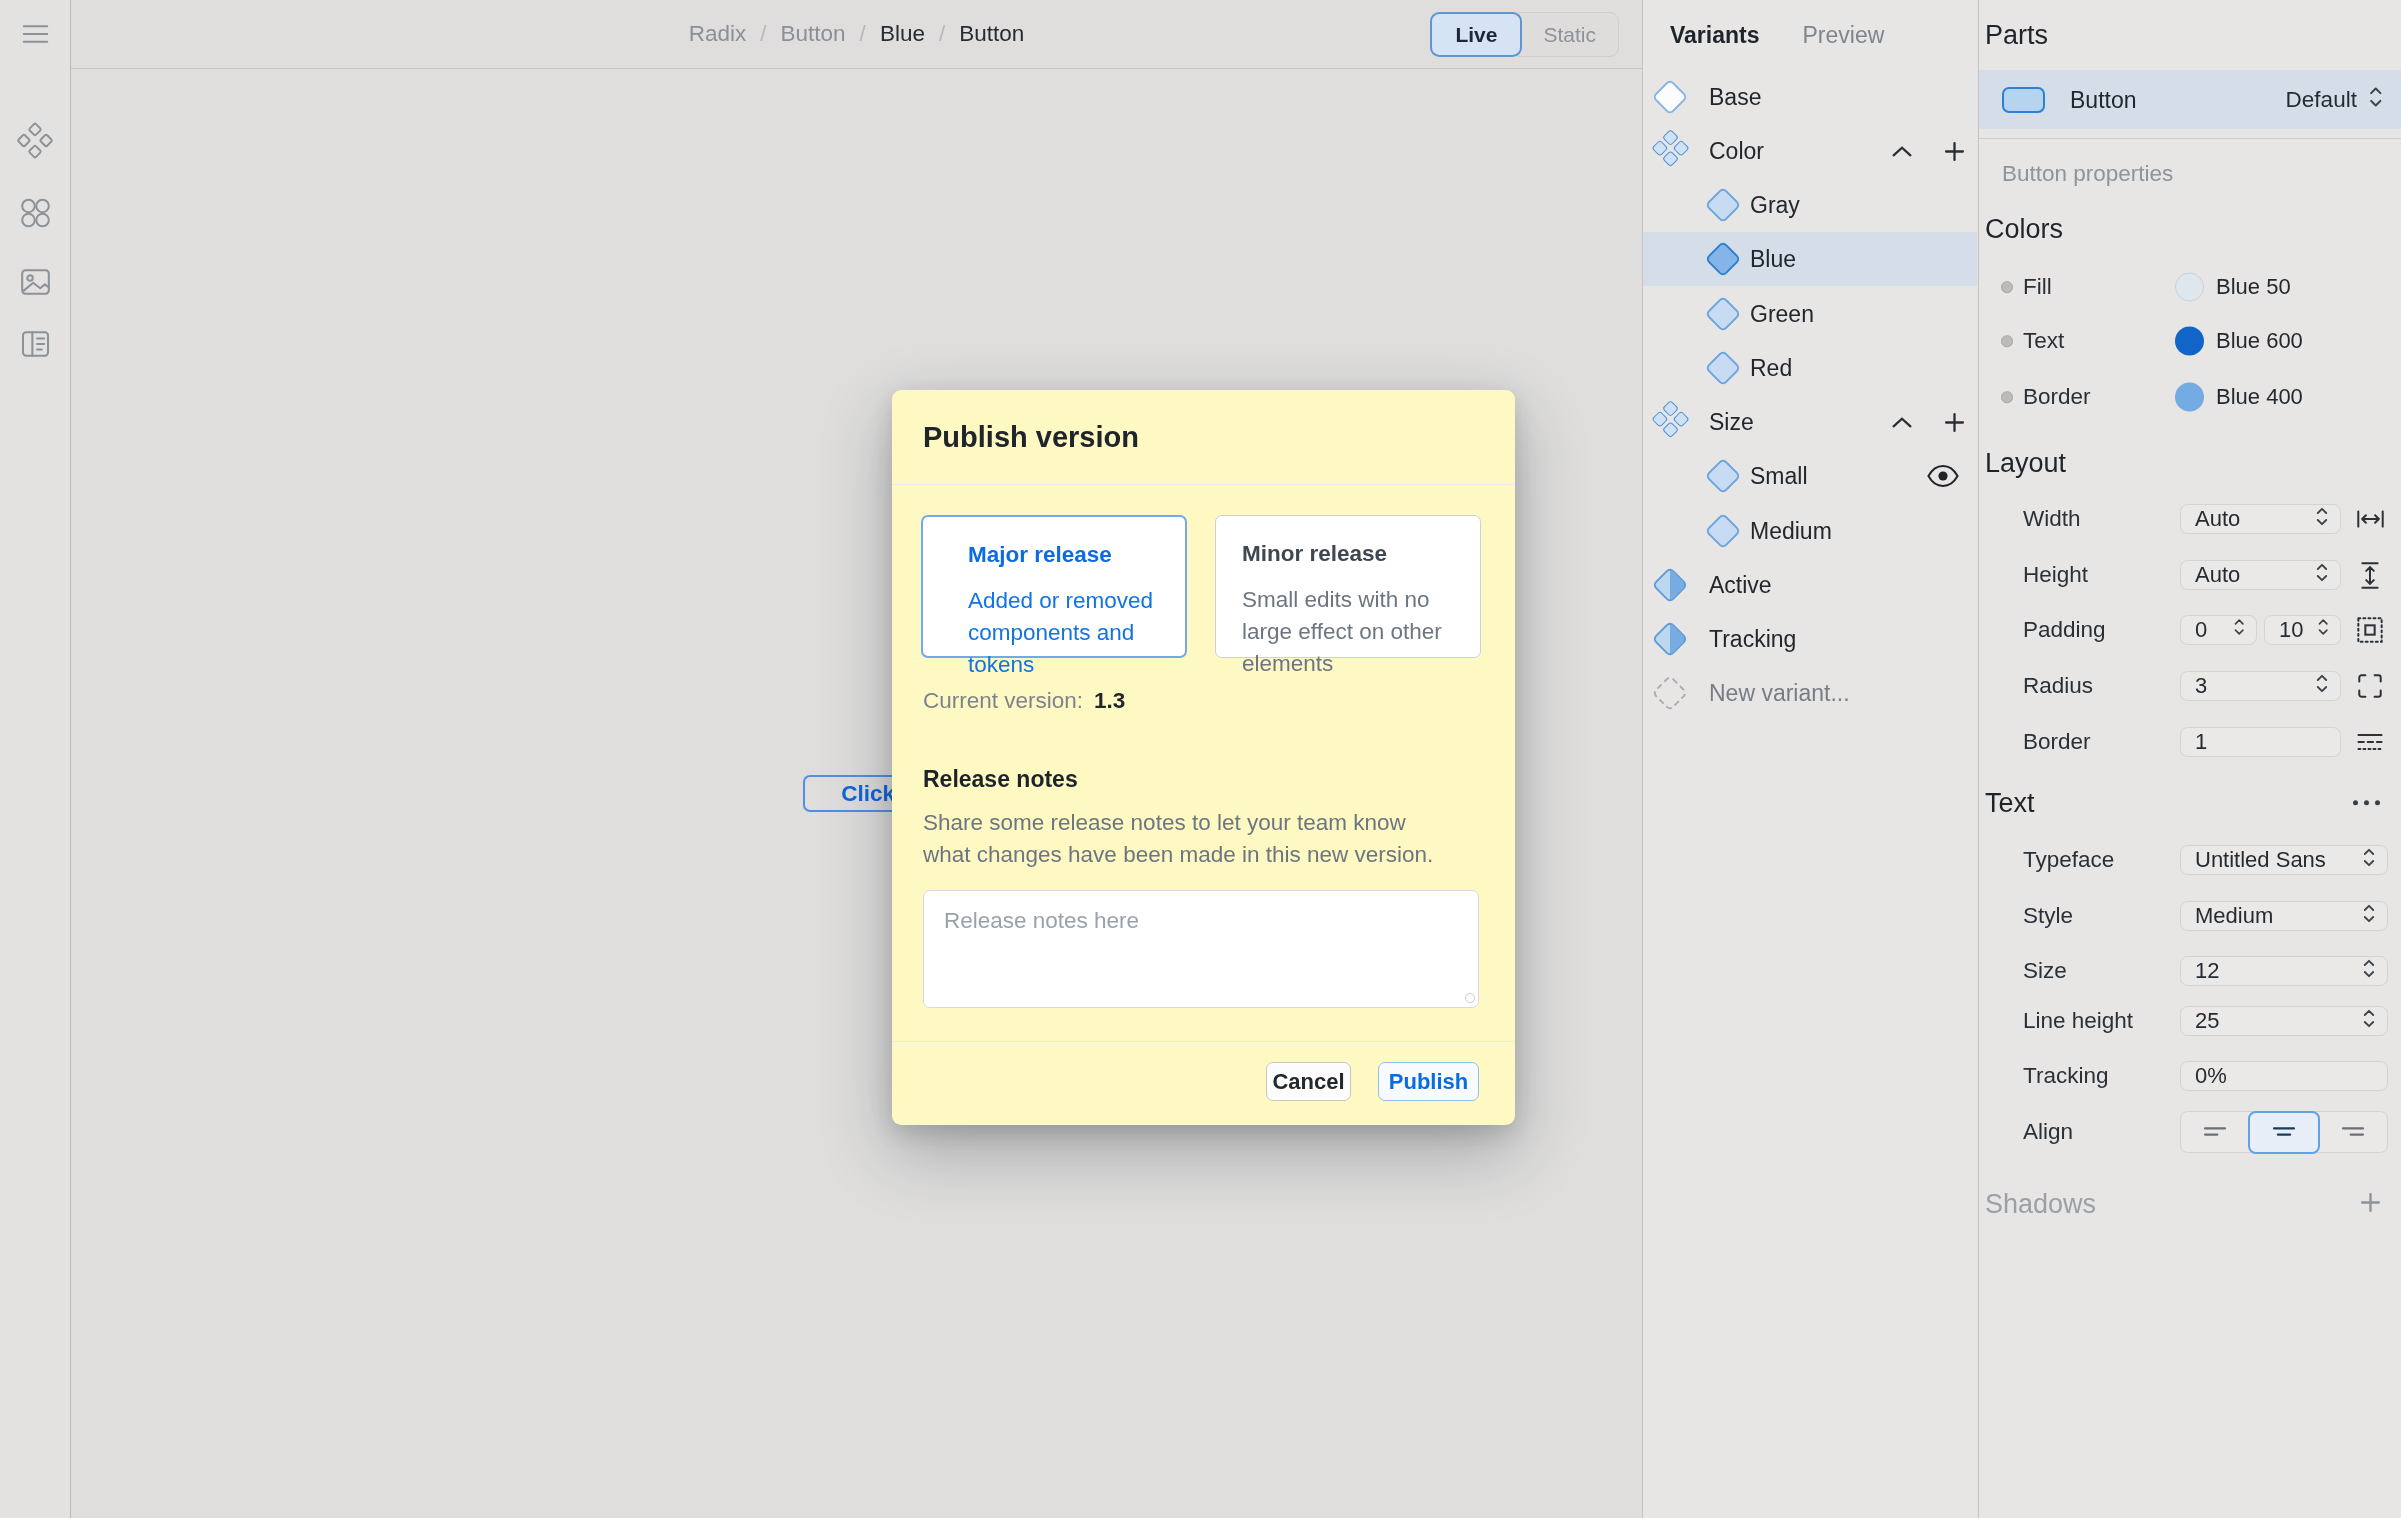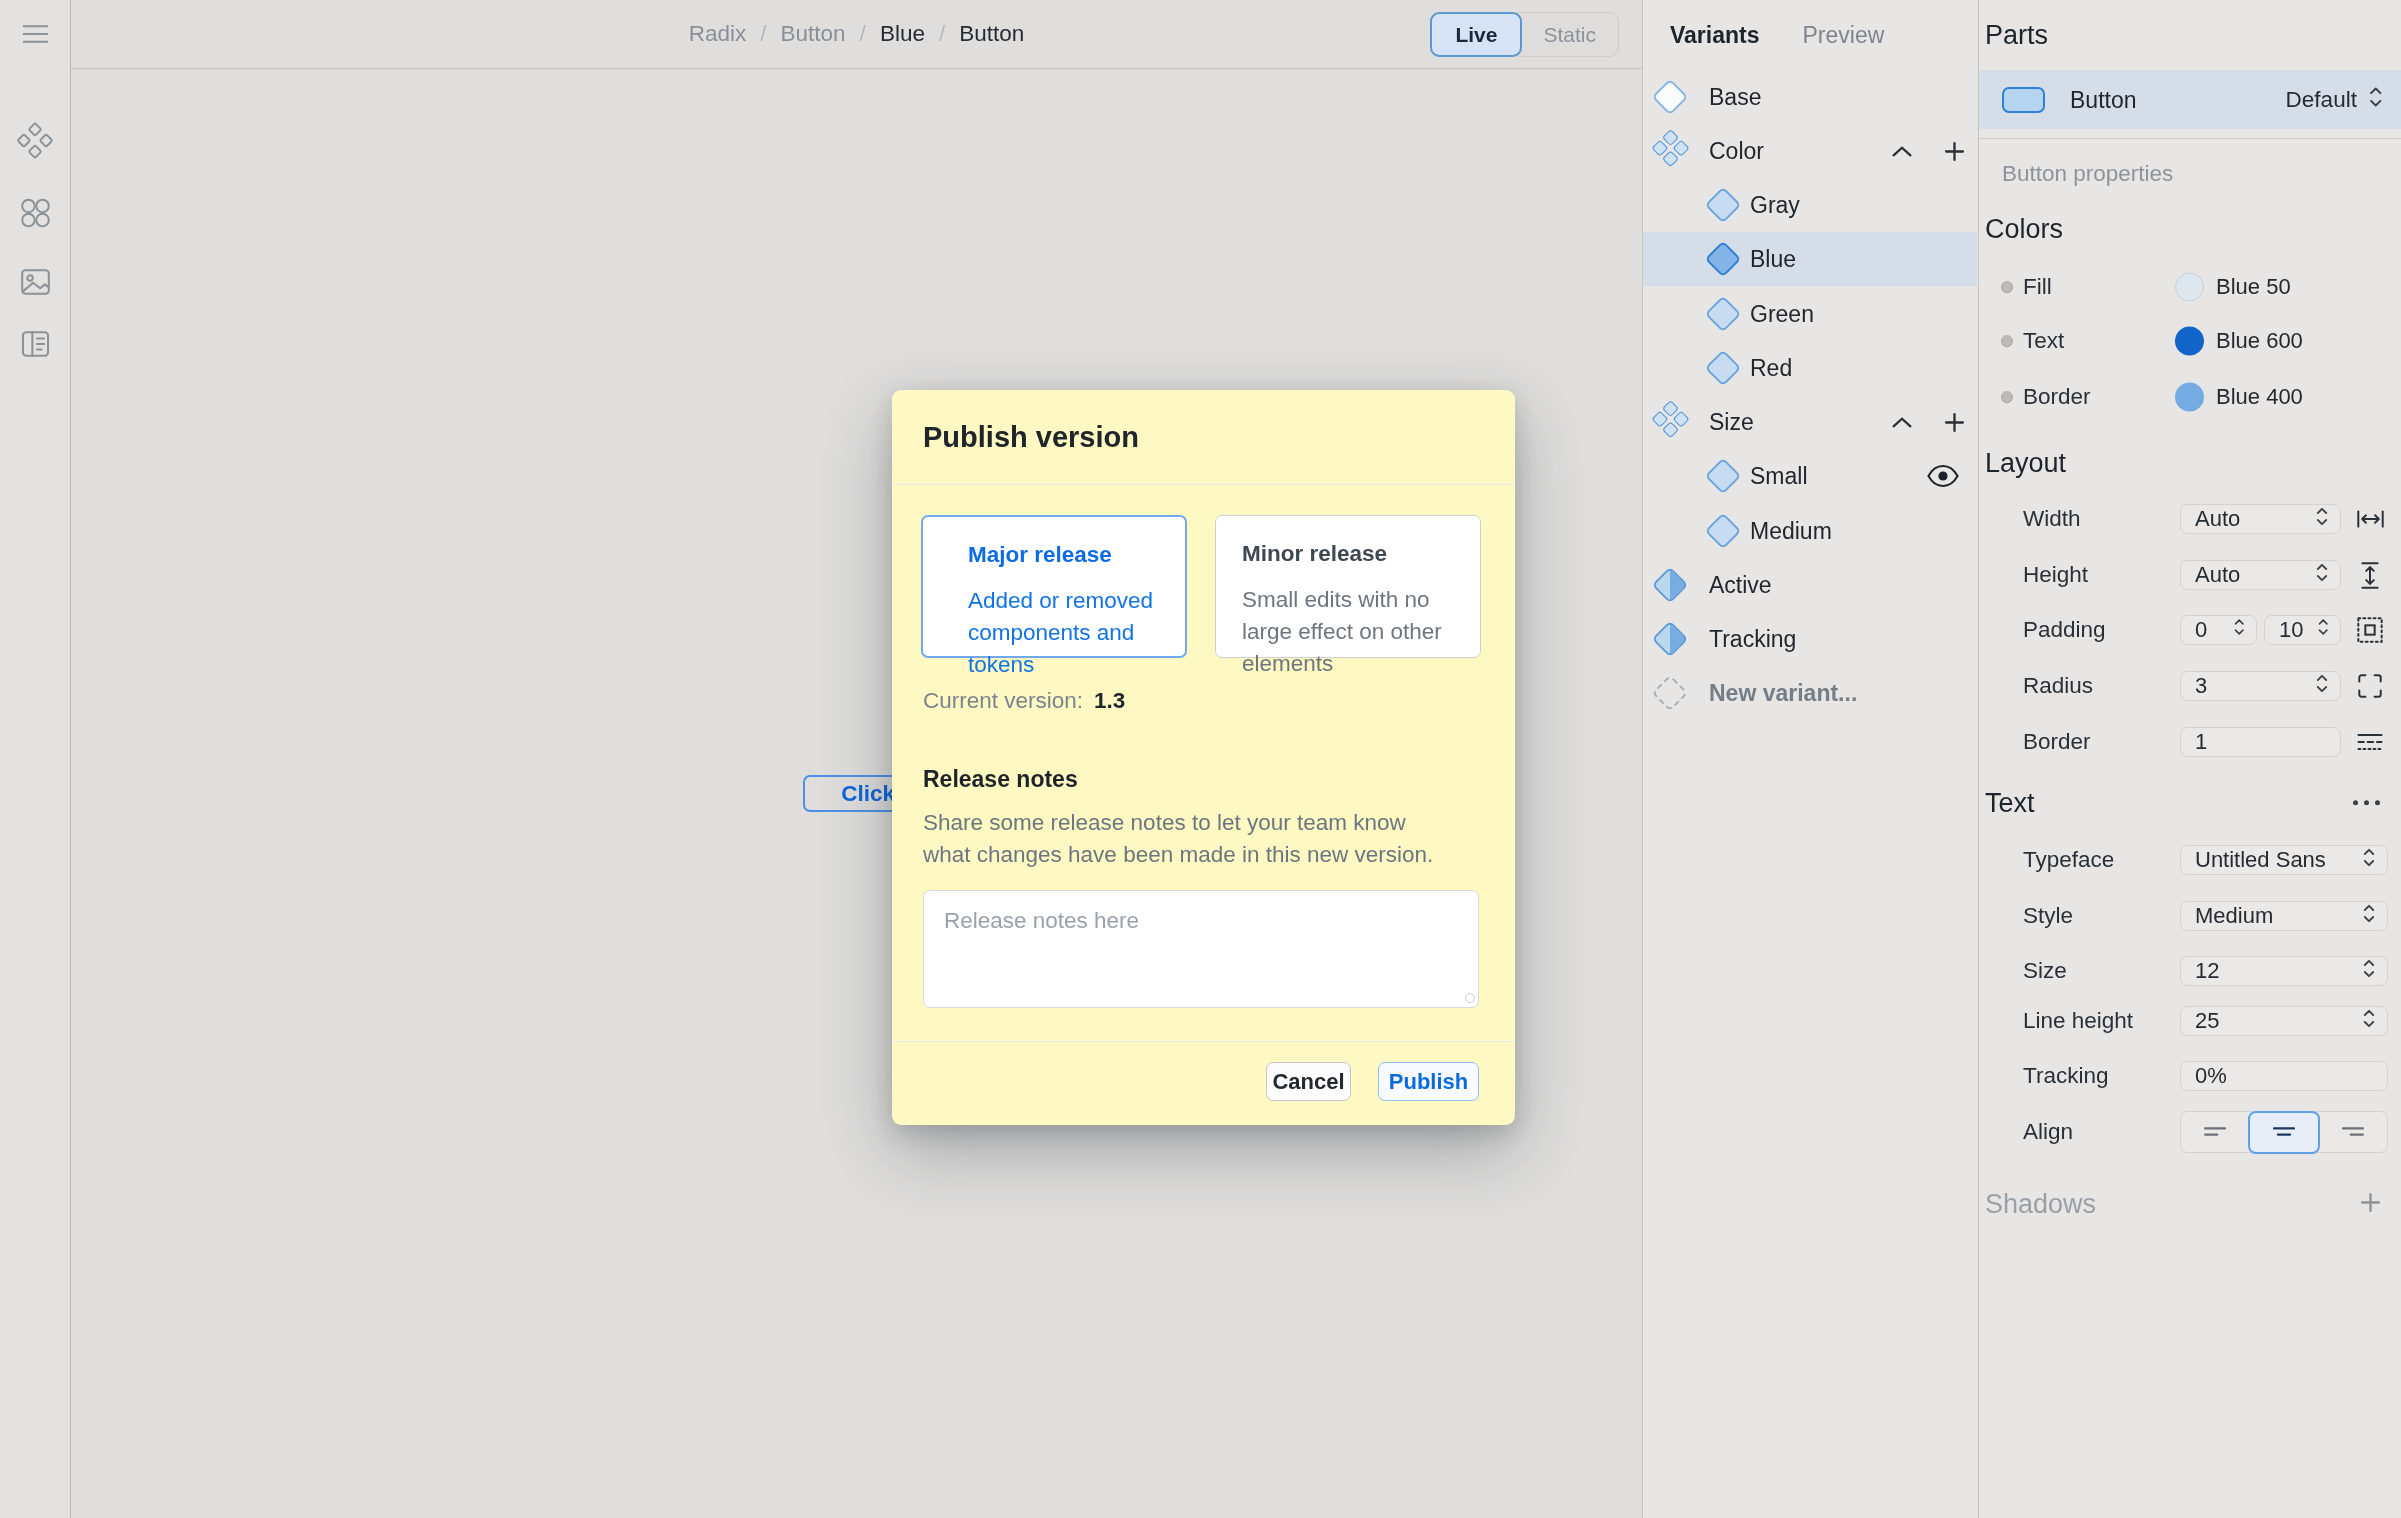--- a/index.html
+++ b/index.html
@@ -40,21 +40,21 @@
   .variants { position:absolute; left:1642px; top:0; width:335px; height:100%;
               background:#e7e6e4; border-left:0.8px solid #c6c5c3; z-index:2; }
   .vp-header { position:absolute; left:27px; top:0; height:70px; display:flex; gap:43px; align-items:center; }
   .vp-tab { font-size:23px; color:#7e858e; cursor:pointer; }
   .vp-tab.active { color:#1e242b; font-weight:700; }
 
   .vrow { position:absolute; left:0; width:100%; height:54px; cursor:pointer; }
   .vrow.selected { background:#d5dee8; }
   .vlabel { position:absolute; top:50%; transform:translateY(-50%); font-size:23px; color:#22272e; }
   .vlabel.lv0 { left:66px; } .vlabel.lv1 { left:107px; }
-  .vlabel.muted { color:#757d87;font-weight:bold; }
+  .vlabel.muted { color:#757d87; }
 
   .dia { position:absolute; top:50%; width:26px; height:26px; border-radius:5.4px;
          transform:translateY(-50%) rotate(45deg); }
   .dia.lv0 { left:14px; } .dia.lv1 { left:67px; }
   .dia.outline  { border:2.3px solid #85b4e6; background:#fbfcfd; }
   .dia.light    { border:2.3px solid #6ba4de; background:#c7dcf2; }
   .dia.selected { border:2.3px solid #2f7fd0; background:#85b5e8; }
   .dia.half     { border:2.3px solid #5f9bd8; background:linear-gradient(to bottom left,#77ace2 50%,#bcd7f0 50%); }
   .dia.dashed   { border:2.3px dashed #a9aeb4; background:transparent; }
 

